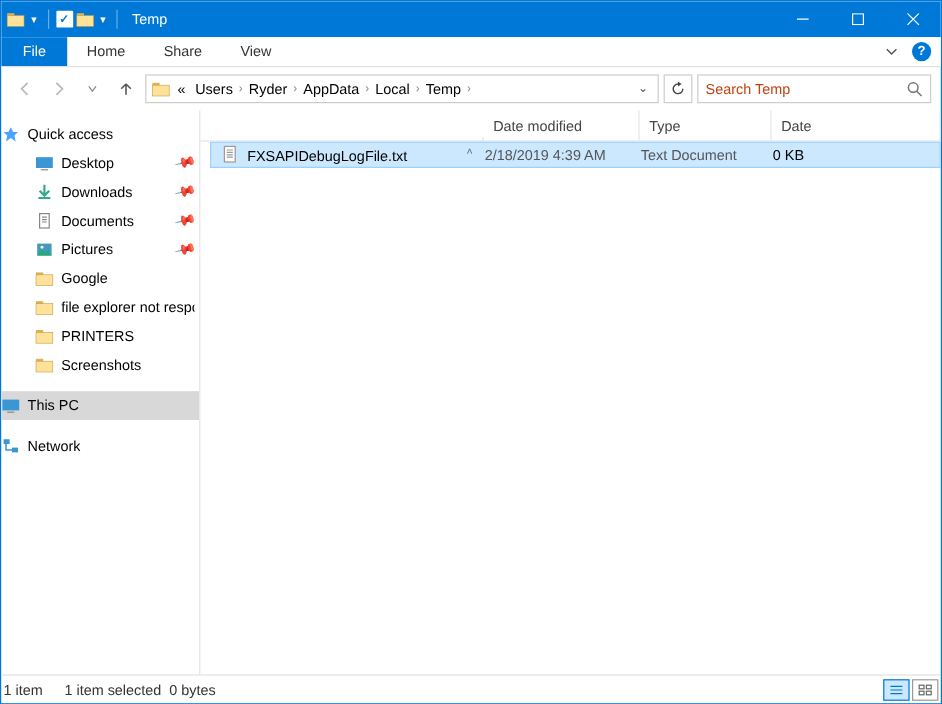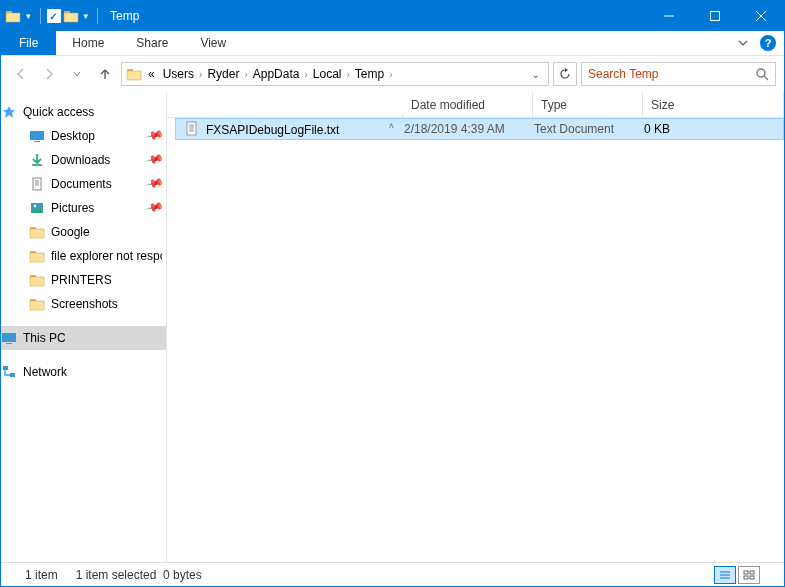--- a/index.html
+++ b/index.html
@@ -65,21 +65,21 @@
   .row { height:22px; display:flex; align-items:center; padding-left:8px; }
   .row.sel { background:#cce8ff; border:1px solid #99d1ff; }
   .cell { font-size:12px; }
   .cell-name { width:220px; display:flex; align-items:flex-end; gap:6px; }
   .cell-date { width:130px; color:#555; }
   .cell-type { width:110px; color:#555; }
   .cell-size { flex:1; text-align:left; padding-right:20px; color:#000000; }
   .file-ico { width:16px; height:16px; flex-shrink:0; }
 
   
-  .status { height:24px; border-top:1px solid #e1e1e1; display:flex; align-items:center; padding:0 24px; font-size:12px; color:#333; gap:18px; }
+  .status { height:24px; border-top:1px solid #e1e1e1; display:flex; align-items:center; padding:0 2px; font-size:12px; color:#333; gap:18px; }
   .status-spacer { flex:1; }
   .view-btns { display:flex; gap:2px; }
   .view-btn { width:22px; height:18px; border:1px solid #999; display:flex; align-items:center; justify-content:center; }
   .view-btn.active { background:#cce8ff; border-color:#0078d7; }
 
   
   .folder-svg rect.tab { fill:#d9b35a; }
   .folder-svg rect.body { fill:#ffe29a; stroke:#c99b3e; stroke-width:0.5; }
 </style>
 </head>
@@ -314,21 +314,21 @@
         <span>Name</span>
         <span class="sort-caret" style="margin-left:auto;">˄</span>
       </div>
       <div class="col col-date">
           <span>Date modified</span>
         </div>
       <div class="col col-type">
           <span>Type</span>
         </div>
       <div class="col col-size">
-          <span>Size</span>
+          <span>Date</span>
         </div>
     </div>
     <div class="items">
       <div class="row sel">
         <div class="cell cell-name">
           <svg class="file-ico" viewBox="0 0 16 16">
               <rect x="3" y="1" width="9" height="13" fill="#fff" stroke="#999"></rect>
               <line x1="5" y1="4" x2="10" y2="4" stroke="#999"></line>
               <line x1="5" y1="6" x2="10" y2="6" stroke="#999"></line>
               <line x1="5" y1="8" x2="10" y2="8" stroke="#999"></line>

